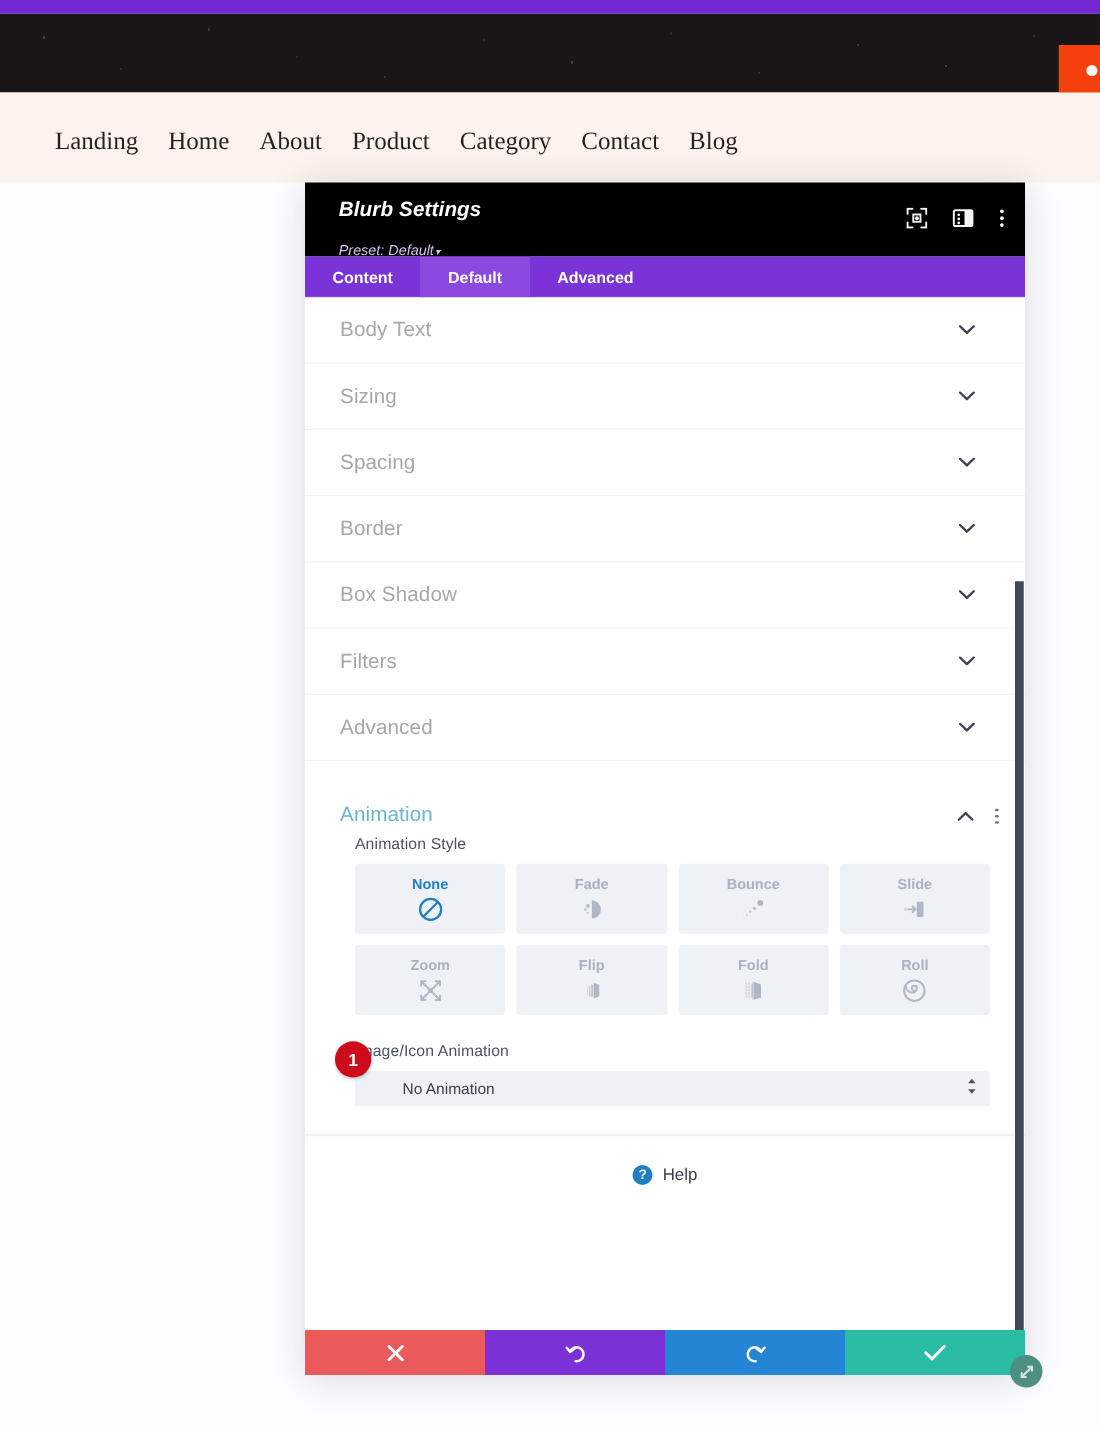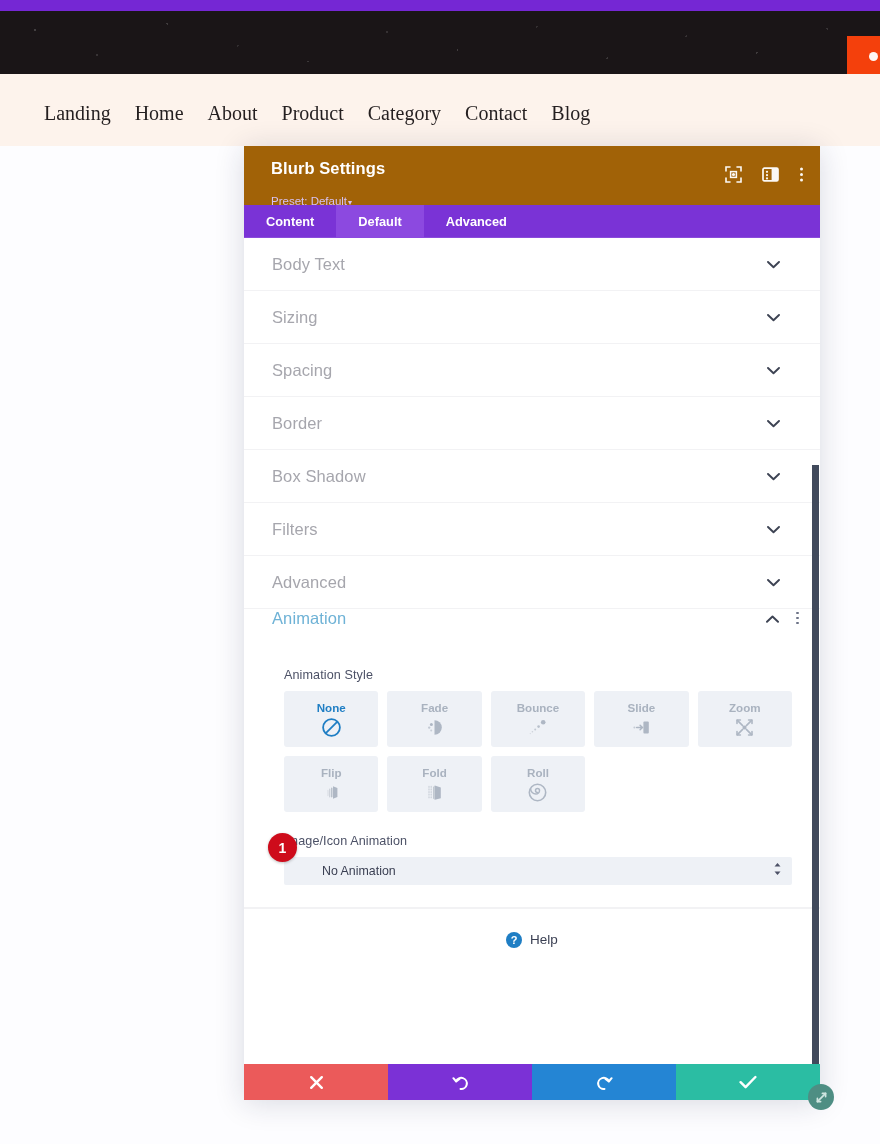--- a/index.html
+++ b/index.html
@@ -66,22 +66,23 @@
 
   
   .modal {
     position:absolute; left:244px; top:146px; width:576px; height:954px;
     background:#fff;
     box-shadow: 0 3px 28px rgba(25,30,70,.16);
     display:flex; flex-direction:column;
     overflow:visible;
   }
   .modal-header{
-    background:#a16207; height:59px; position:relative; flex:0 0 59px;
+    background:#000000; height:59px; position:relative; flex:0 0 59px;
     padding:12px 18px 0 27px;
+    font-style:italic;
   }
   .modal-title{
     color:#fff; font-size:16.5px; font-weight:bold; letter-spacing:.1px;
     line-height:20px;
   }
   .modal-preset{
     color:#d7c2f3; font-size:11.5px; margin-top:17px; cursor:pointer;
   }
   .modal-preset .caret{ font-size:8px; margin-left:1px; }
   .hdr-icons{
@@ -110,35 +111,35 @@
     padding:0 40px 0 28px; border-bottom:1px solid #f2f2f4;
     cursor:pointer; background:#fff;
   }
   .acc-row .label{ font-size:16.5px; color:#a6a6ad; letter-spacing:.1px; }
   .acc-row .chev{ color:#3d4353; }
 
   .acc-open{
     border-bottom:1px solid #f2f2f4; background:#fff;
   }
   .acc-open-head{
-    height:53px; display:flex; align-items:flex-start; justify-content:space-between;
+    height:53px; display:flex; align-items:flex-end; justify-content:space-between;
     padding:0 18px 0 28px; cursor:pointer;
   }
   .acc-open-head .label{ font-size:16.5px; color:#6eb2d6; letter-spacing:.1px; }
   .acc-open-head .right{ display:flex; align-items:center; gap:14px; }
   .acc-open-head .chev{ color:#3d4353; }
   .dots{ display:flex; flex-direction:column; gap:2.5px; align-items:center; padding:2px 3px; cursor:pointer;}
   .dots i{ width:2.6px; height:2.6px; background:#6d7387; border-radius:50%; display:block; }
 
   .acc-content{ padding:6px 28px 22px 40px; }
   .field-label{
     font-size:12.6px; color:#4c5166; margin-bottom:9px; letter-spacing:.1px;
   }
   .anim-grid{
-    display:grid; grid-template-columns:repeat(5,1fr); gap:9px;
+    display:grid; grid-template-columns:repeat(4,1fr); gap:9px;
   }
   .anim-cell{
     background:#eef1f6; border-radius:3px; height:56px;
     display:flex; flex-direction:column; align-items:center; justify-content:center;
     gap:3px; cursor:pointer;
   }
   .anim-cell .cap{ font-size:11.6px; font-weight:bold; color:#a9b2bf; }
   .anim-cell.sel .cap{ color:#1f7ec4; }
   .anim-cell .gly{ line-height:0; }
 

